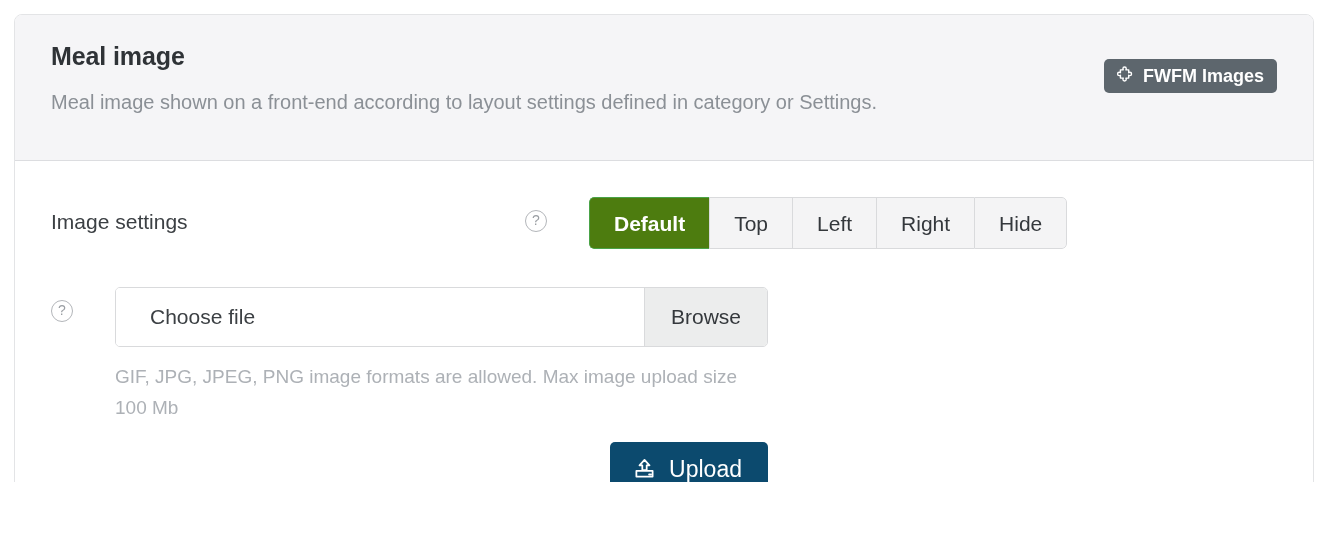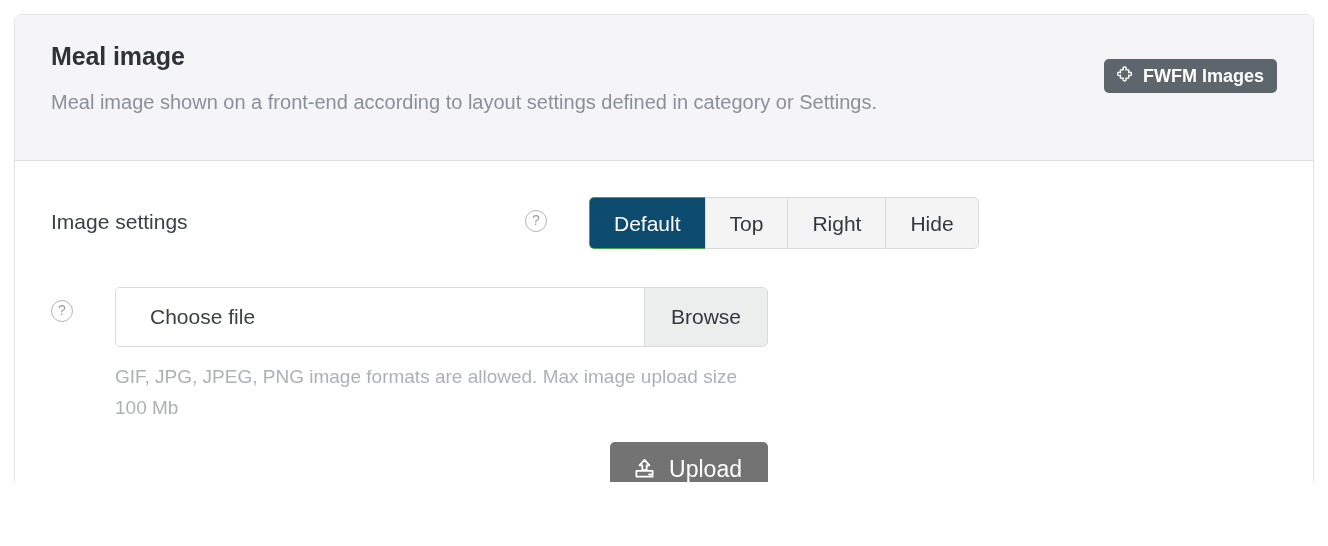--- a/index.html
+++ b/index.html
@@ -138,23 +138,24 @@
     font-size: 21px;
     line-height: 1;
     padding: 0 24px;
     height: 52px;
     cursor: pointer;
     white-space: nowrap;
   }
   .btn-group .btn:first-child { border-top-left-radius: 5px; border-bottom-left-radius: 5px; }
   .btn-group .btn:last-child  { border-right-width: 1px; border-top-right-radius: 5px; border-bottom-right-radius: 5px; }
   .btn-group .btn.active {
-    background: #0c4a6e;
+    background: #4d7c0f;
     border-color: #4aa347;
     color: #ffffff;
+    font-weight: bold;
   }
 
   
   .file-input {
     display: flex;
     width: 653px;
     height: 60px;
     border: 1px solid #d9dadc;
     border-radius: 5px;
     overflow: hidden;
@@ -197,21 +198,21 @@
   .upload-wrap {
     width: 653px;
     display: flex;
     justify-content: flex-end;
     margin-top: 19px;
   }
   .upload-btn {
     appearance: none;
     border: 0;
     border-radius: 5px;
-    background: #737373;
+    background: #0c4a6e;
     color: #ffffff;
     font-family: "Liberation Sans", sans-serif;
     font-size: 23px;
     height: 54px;
     padding: 0 26px 0 22px;
     display: inline-flex;
     align-items: center;
     gap: 12px;
     cursor: pointer;
     white-space: nowrap;
@@ -243,20 +244,21 @@
 
       <div class="form-row">
         <div class="row-label">Image settings</div>
         <div class="help-cell">
           <span class="help-icon">?</span>
         </div>
         <div class="row-control">
           <div class="btn-group">
             <button class="btn active">Default</button>
             <button class="btn">Top</button>
+            <button class="btn">Left</button>
             <button class="btn">Right</button>
             <button class="btn">Hide</button>
           </div>
         </div>
       </div>
 
       <div class="form-row">
         <div class="help-cell">
           <span class="help-icon">?</span>
         </div>

